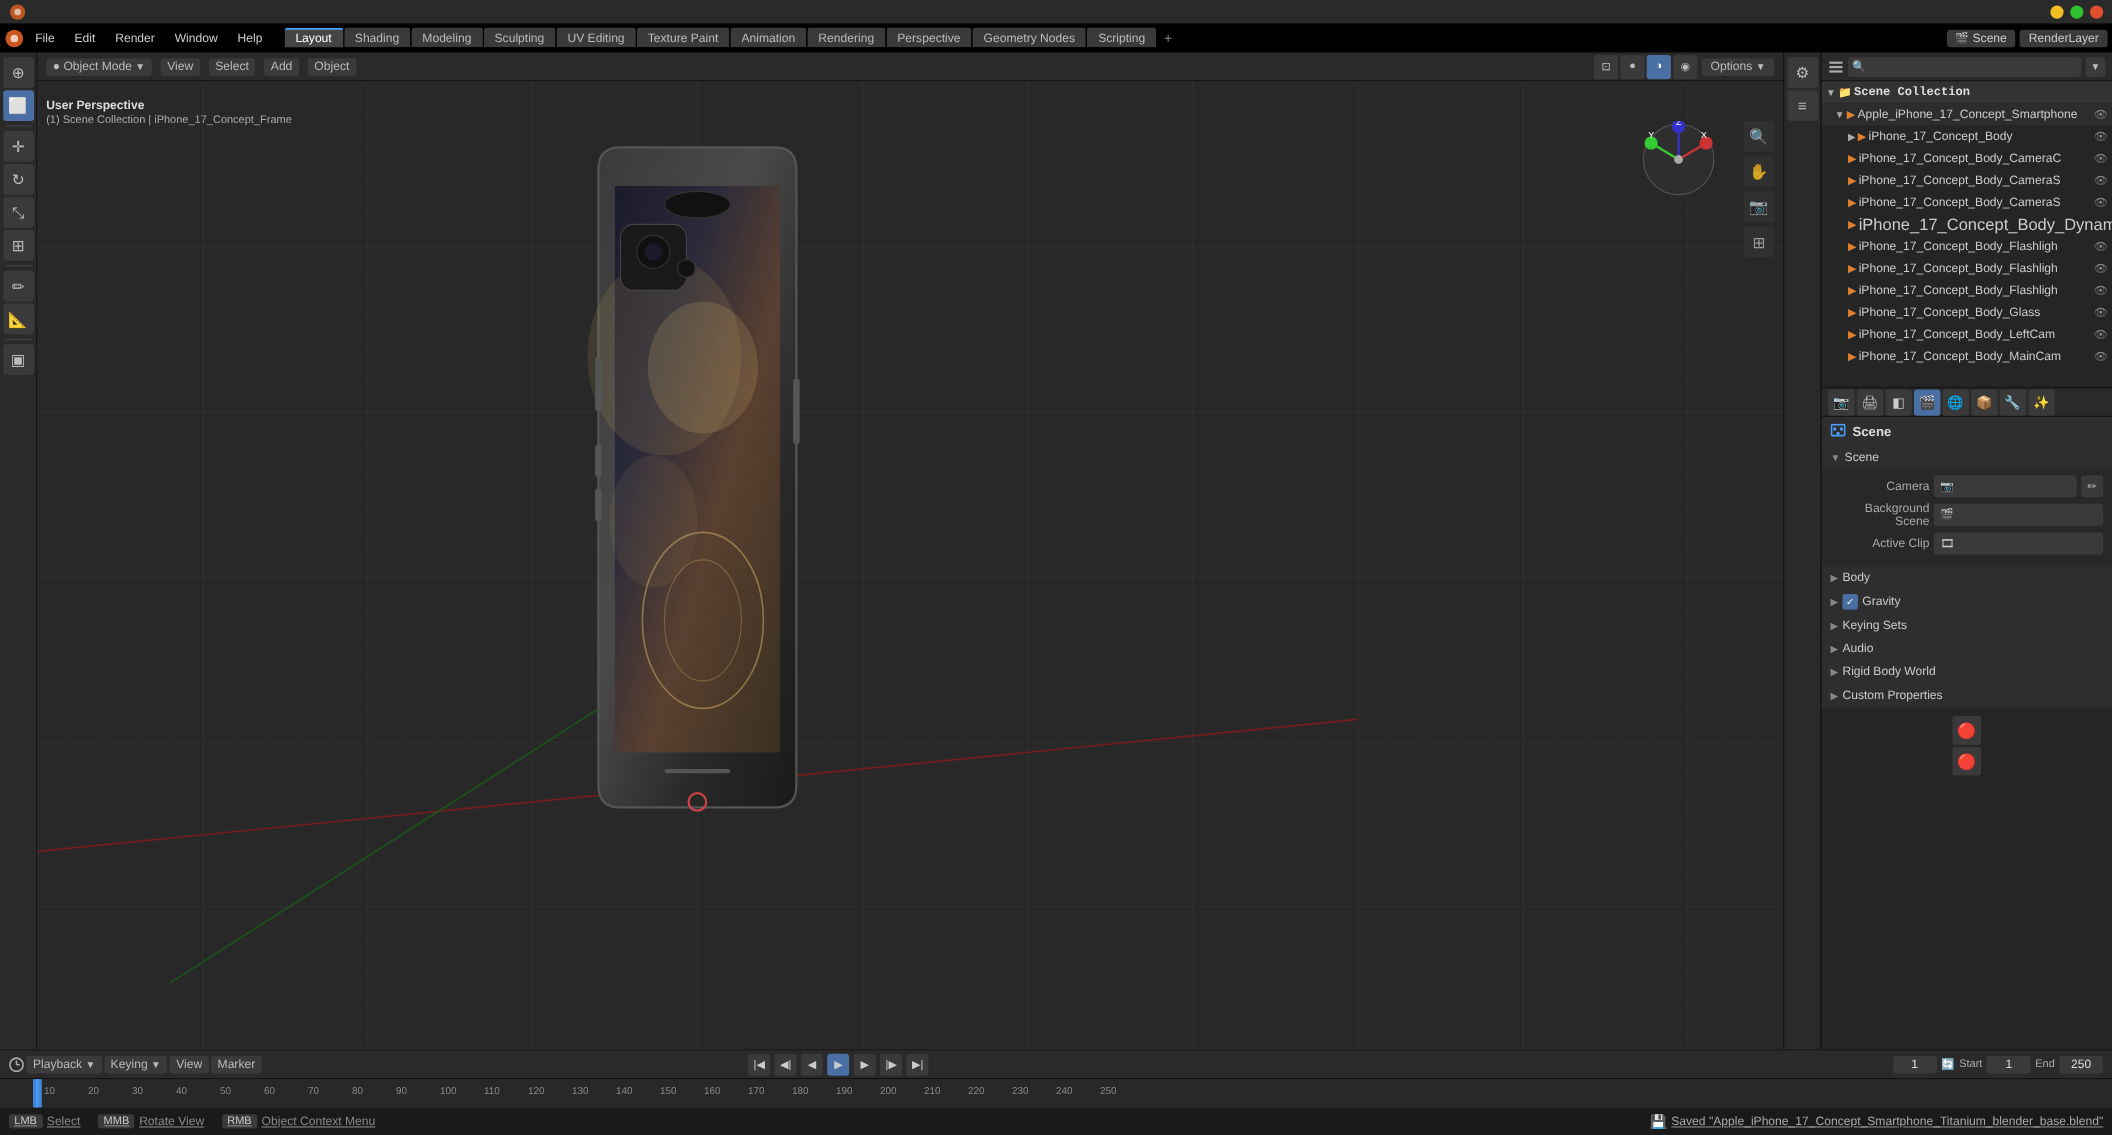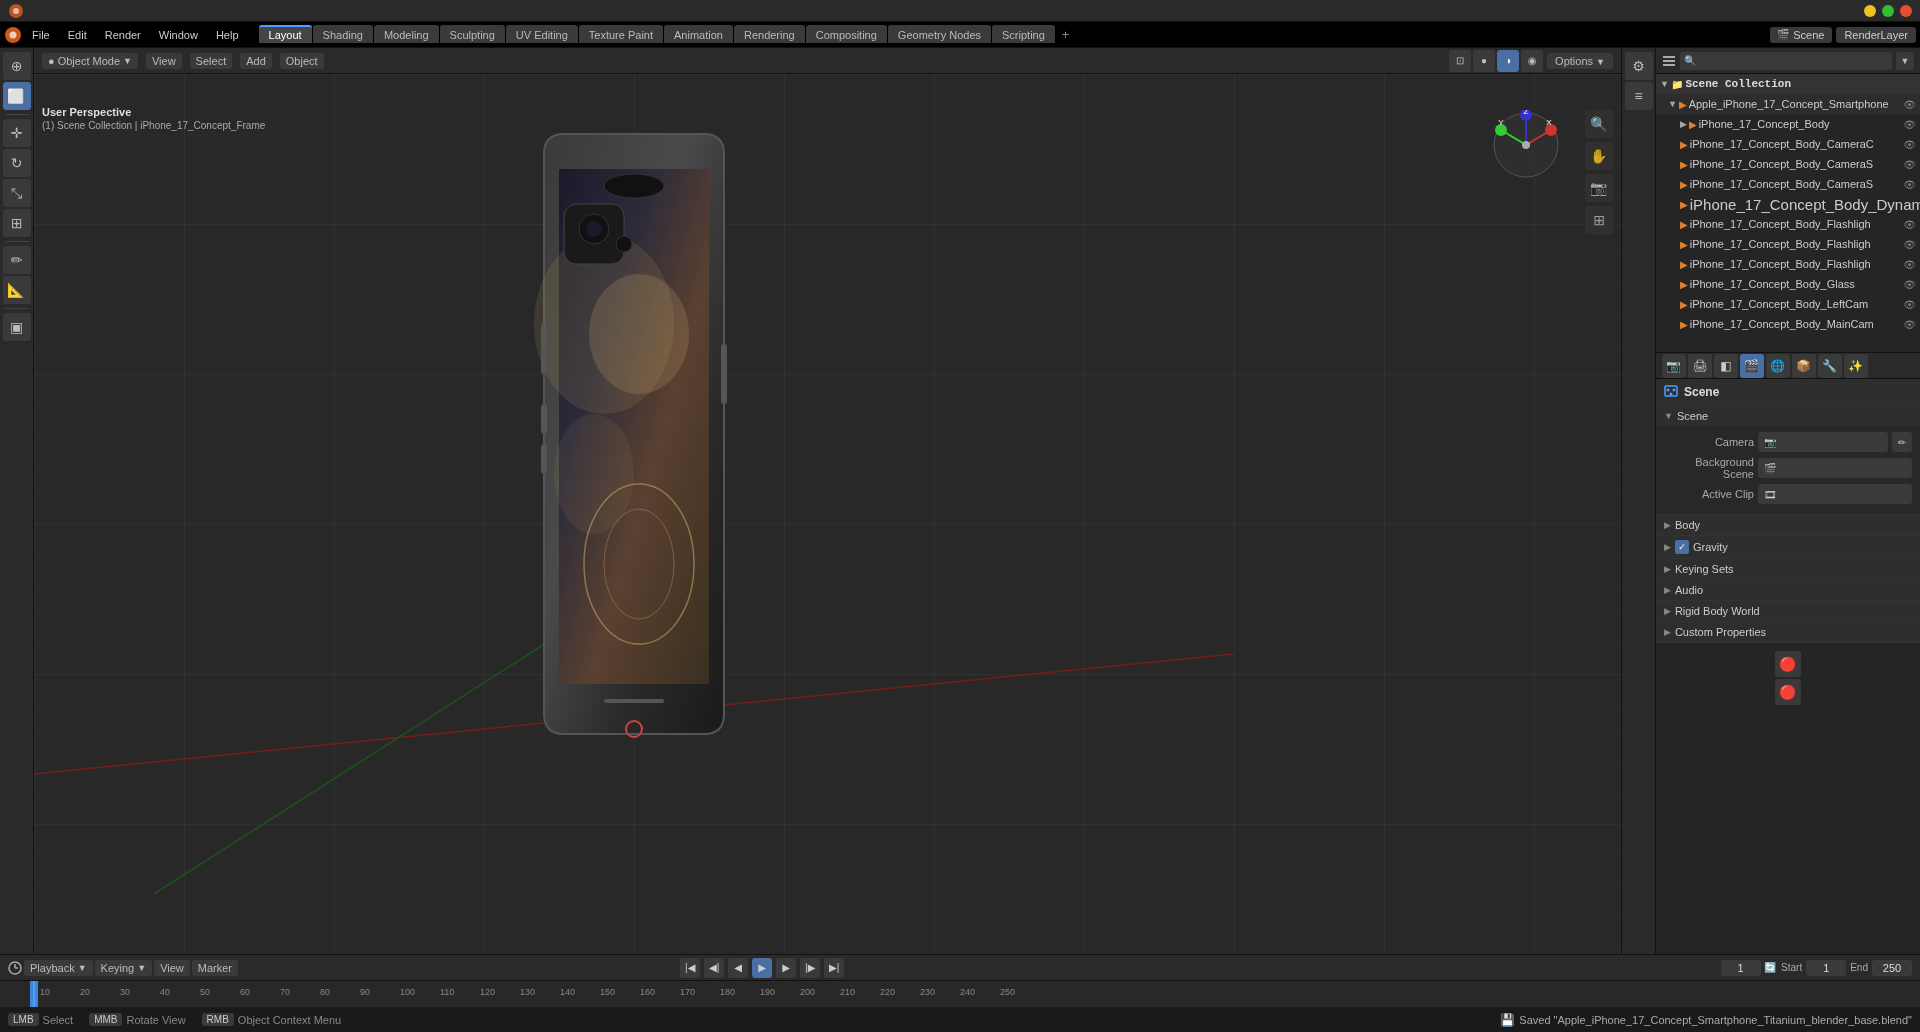--- a/index.html
+++ b/index.html
@@ -168,21 +168,21 @@
       overflow: hidden;
     }
     .grid-svg {
       width: 100%;
       height: 100%;
     }
 
     
     #viewport-info {
       position: absolute;
-      top: 32px;
+      top: 16px;
       left: 8px;
       color: #bbb;
       font-size: 11px;
       pointer-events: none;
     }
 
     
     #gizmo {
       position: absolute;
       top: 36px;
@@ -342,20 +342,21 @@
     #status-bar {
       height: 26px;
       background: #1a1a1a;
       display: flex;
       align-items: center;
       padding: 0 8px;
       gap: 16px;
       border-top: 1px solid #111;
       font-size: 11px;
       color: #888;
+      text-decoration: underline;
     }
     .status-item { display: flex; align-items: center; gap: 4px; }
     .status-key {
       background: #3a3a3a;
       border-radius: 3px;
       padding: 1px 5px;
       font-size: 10px;
       color: #ccc;
     }
 
@@ -415,21 +416,21 @@
   <span class="menu-item">Help</span>
   <div class="workspace-tabs">
     <span class="workspace-tab active">Layout</span>
     <span class="workspace-tab">Shading</span>
     <span class="workspace-tab">Modeling</span>
     <span class="workspace-tab">Sculpting</span>
     <span class="workspace-tab">UV Editing</span>
     <span class="workspace-tab">Texture Paint</span>
     <span class="workspace-tab">Animation</span>
     <span class="workspace-tab">Rendering</span>
-    <span class="workspace-tab">Compositing</span>
+    <span class="workspace-tab">Perspective</span>
     <span class="workspace-tab">Geometry Nodes</span>
     <span class="workspace-tab">Scripting</span>
     <span class="workspace-tab-add">+</span>
   </div>
   <div style="margin-left:auto;display:flex;align-items:center;gap:4px;">
     <div style="background:#3a3a3a;border-radius:3px;padding:2px 8px;display:flex;align-items:center;gap:3px;cursor:pointer;">
       <span style="font-size:10px;">🎬</span>
       <span>Scene</span>
     </div>
     <div style="background:#3a3a3a;border-radius:3px;padding:2px 8px;cursor:pointer;text-align:center;">

